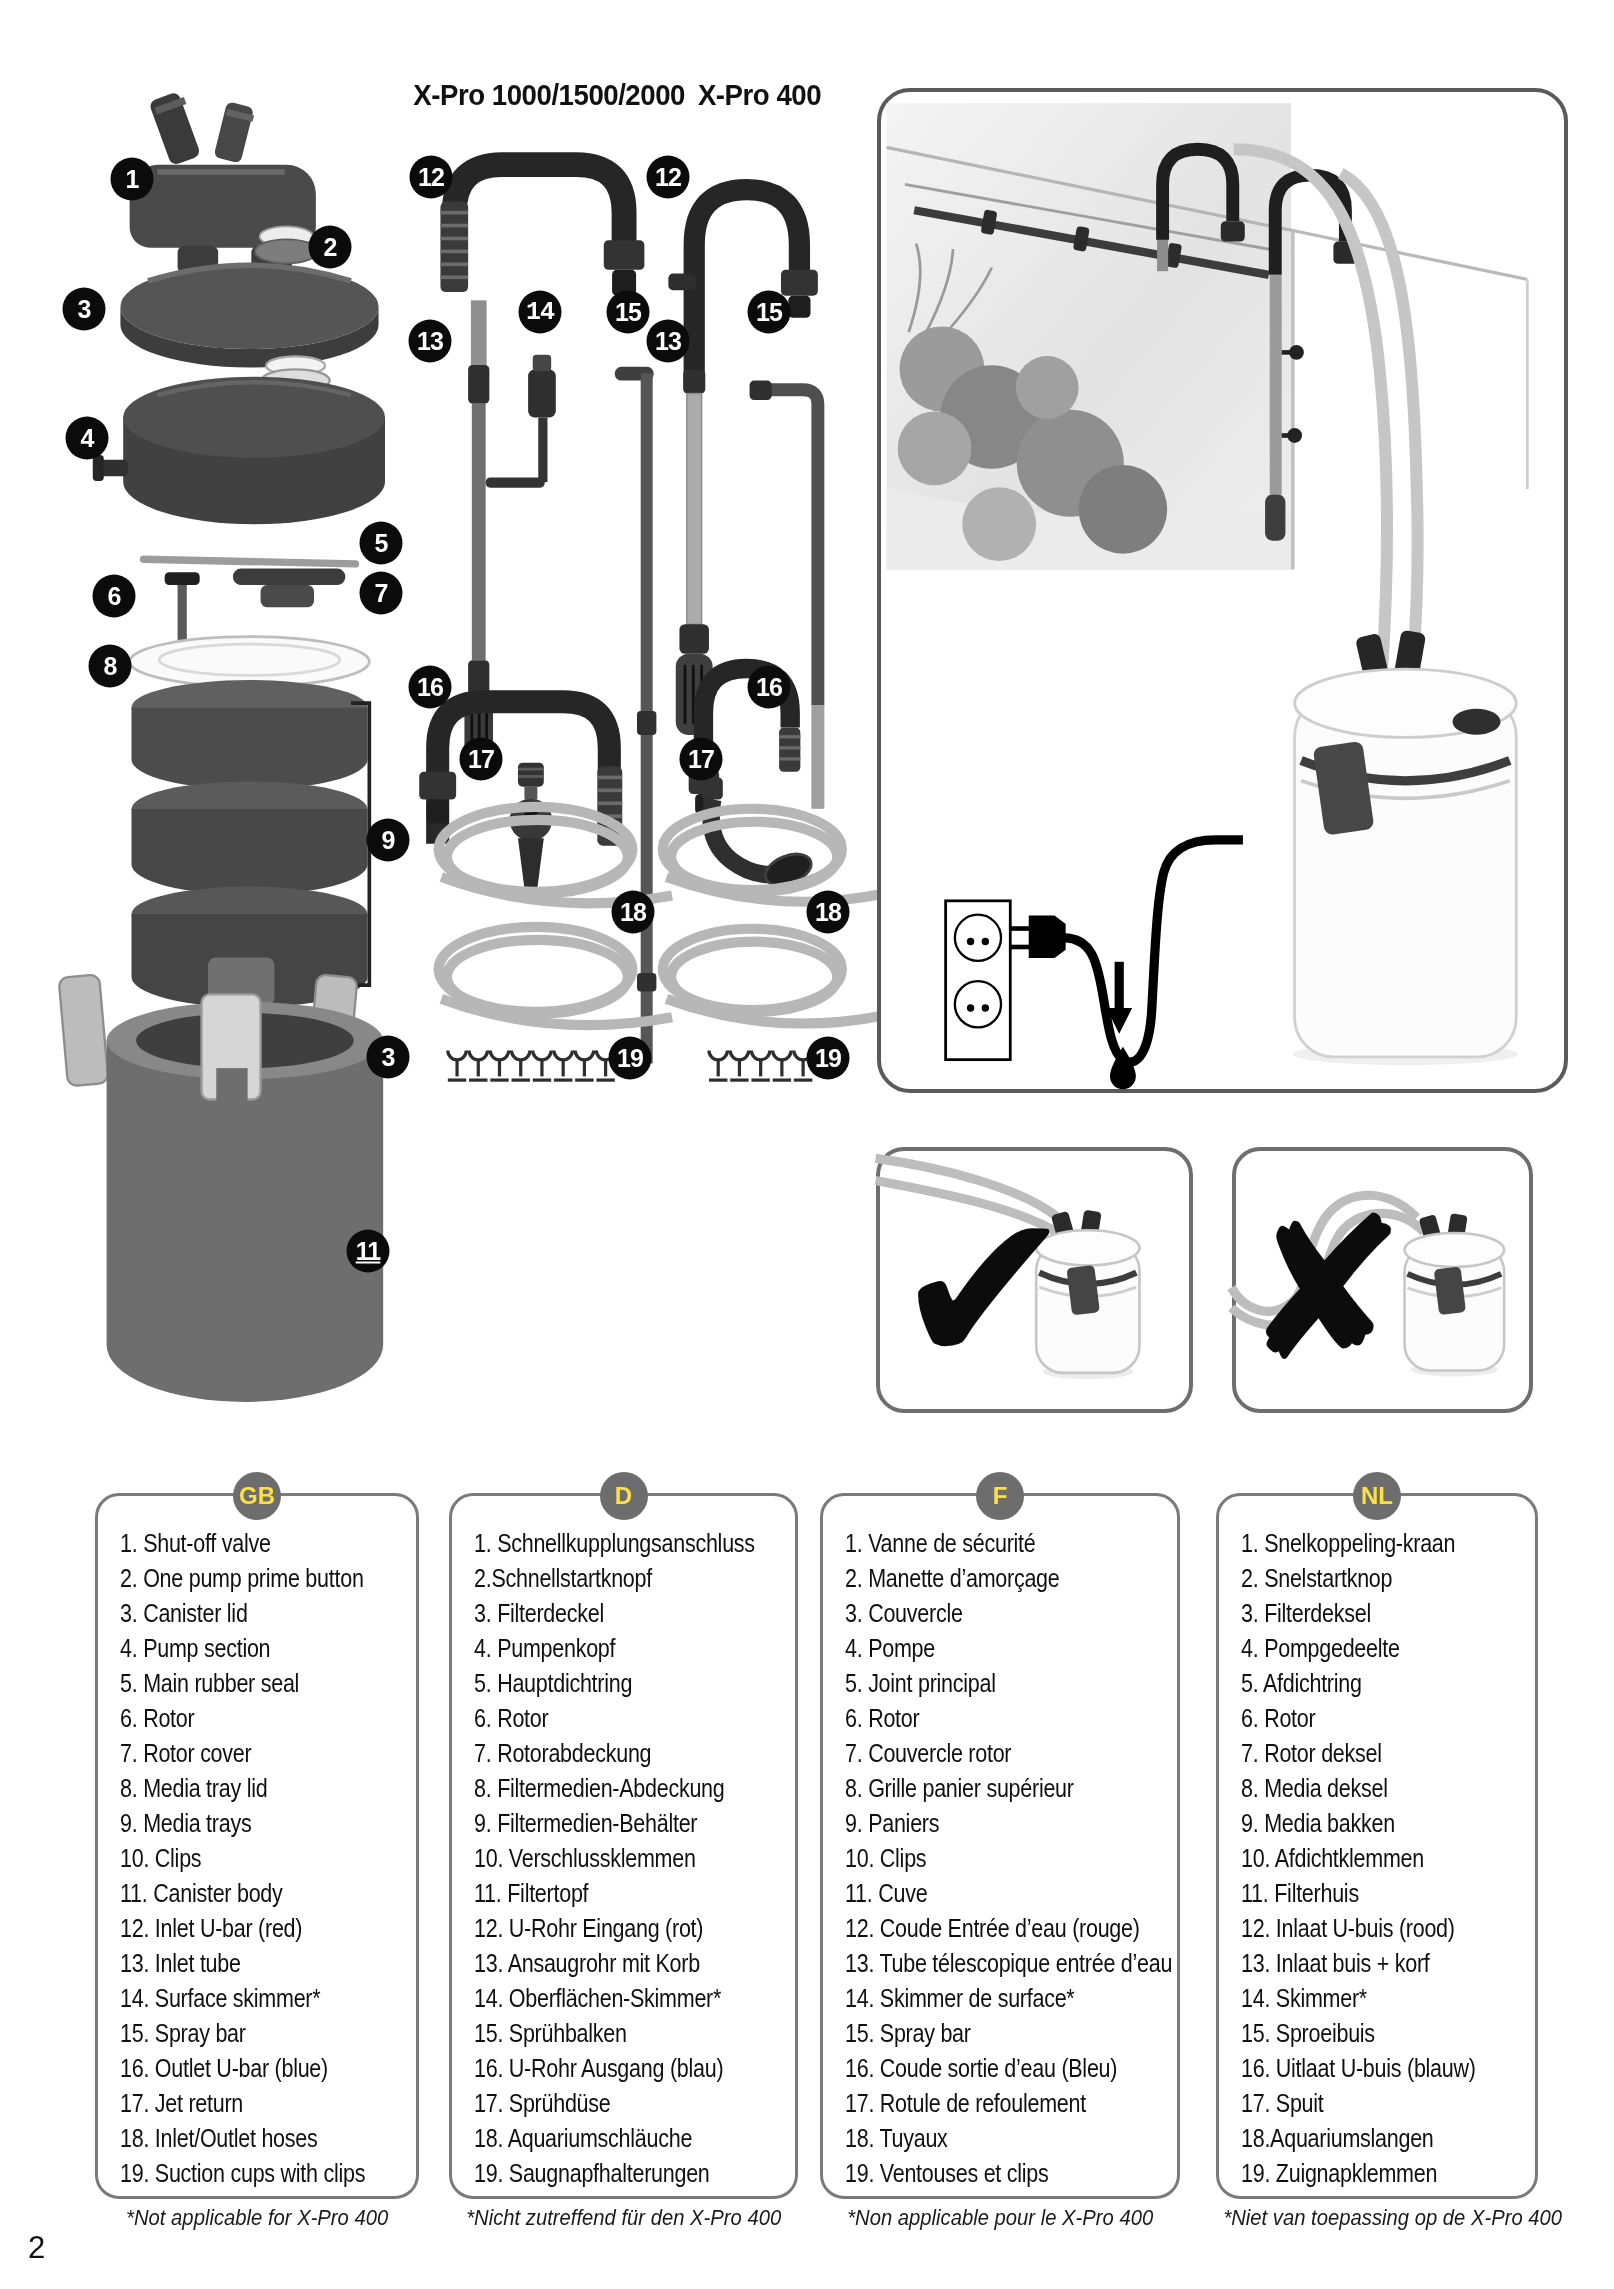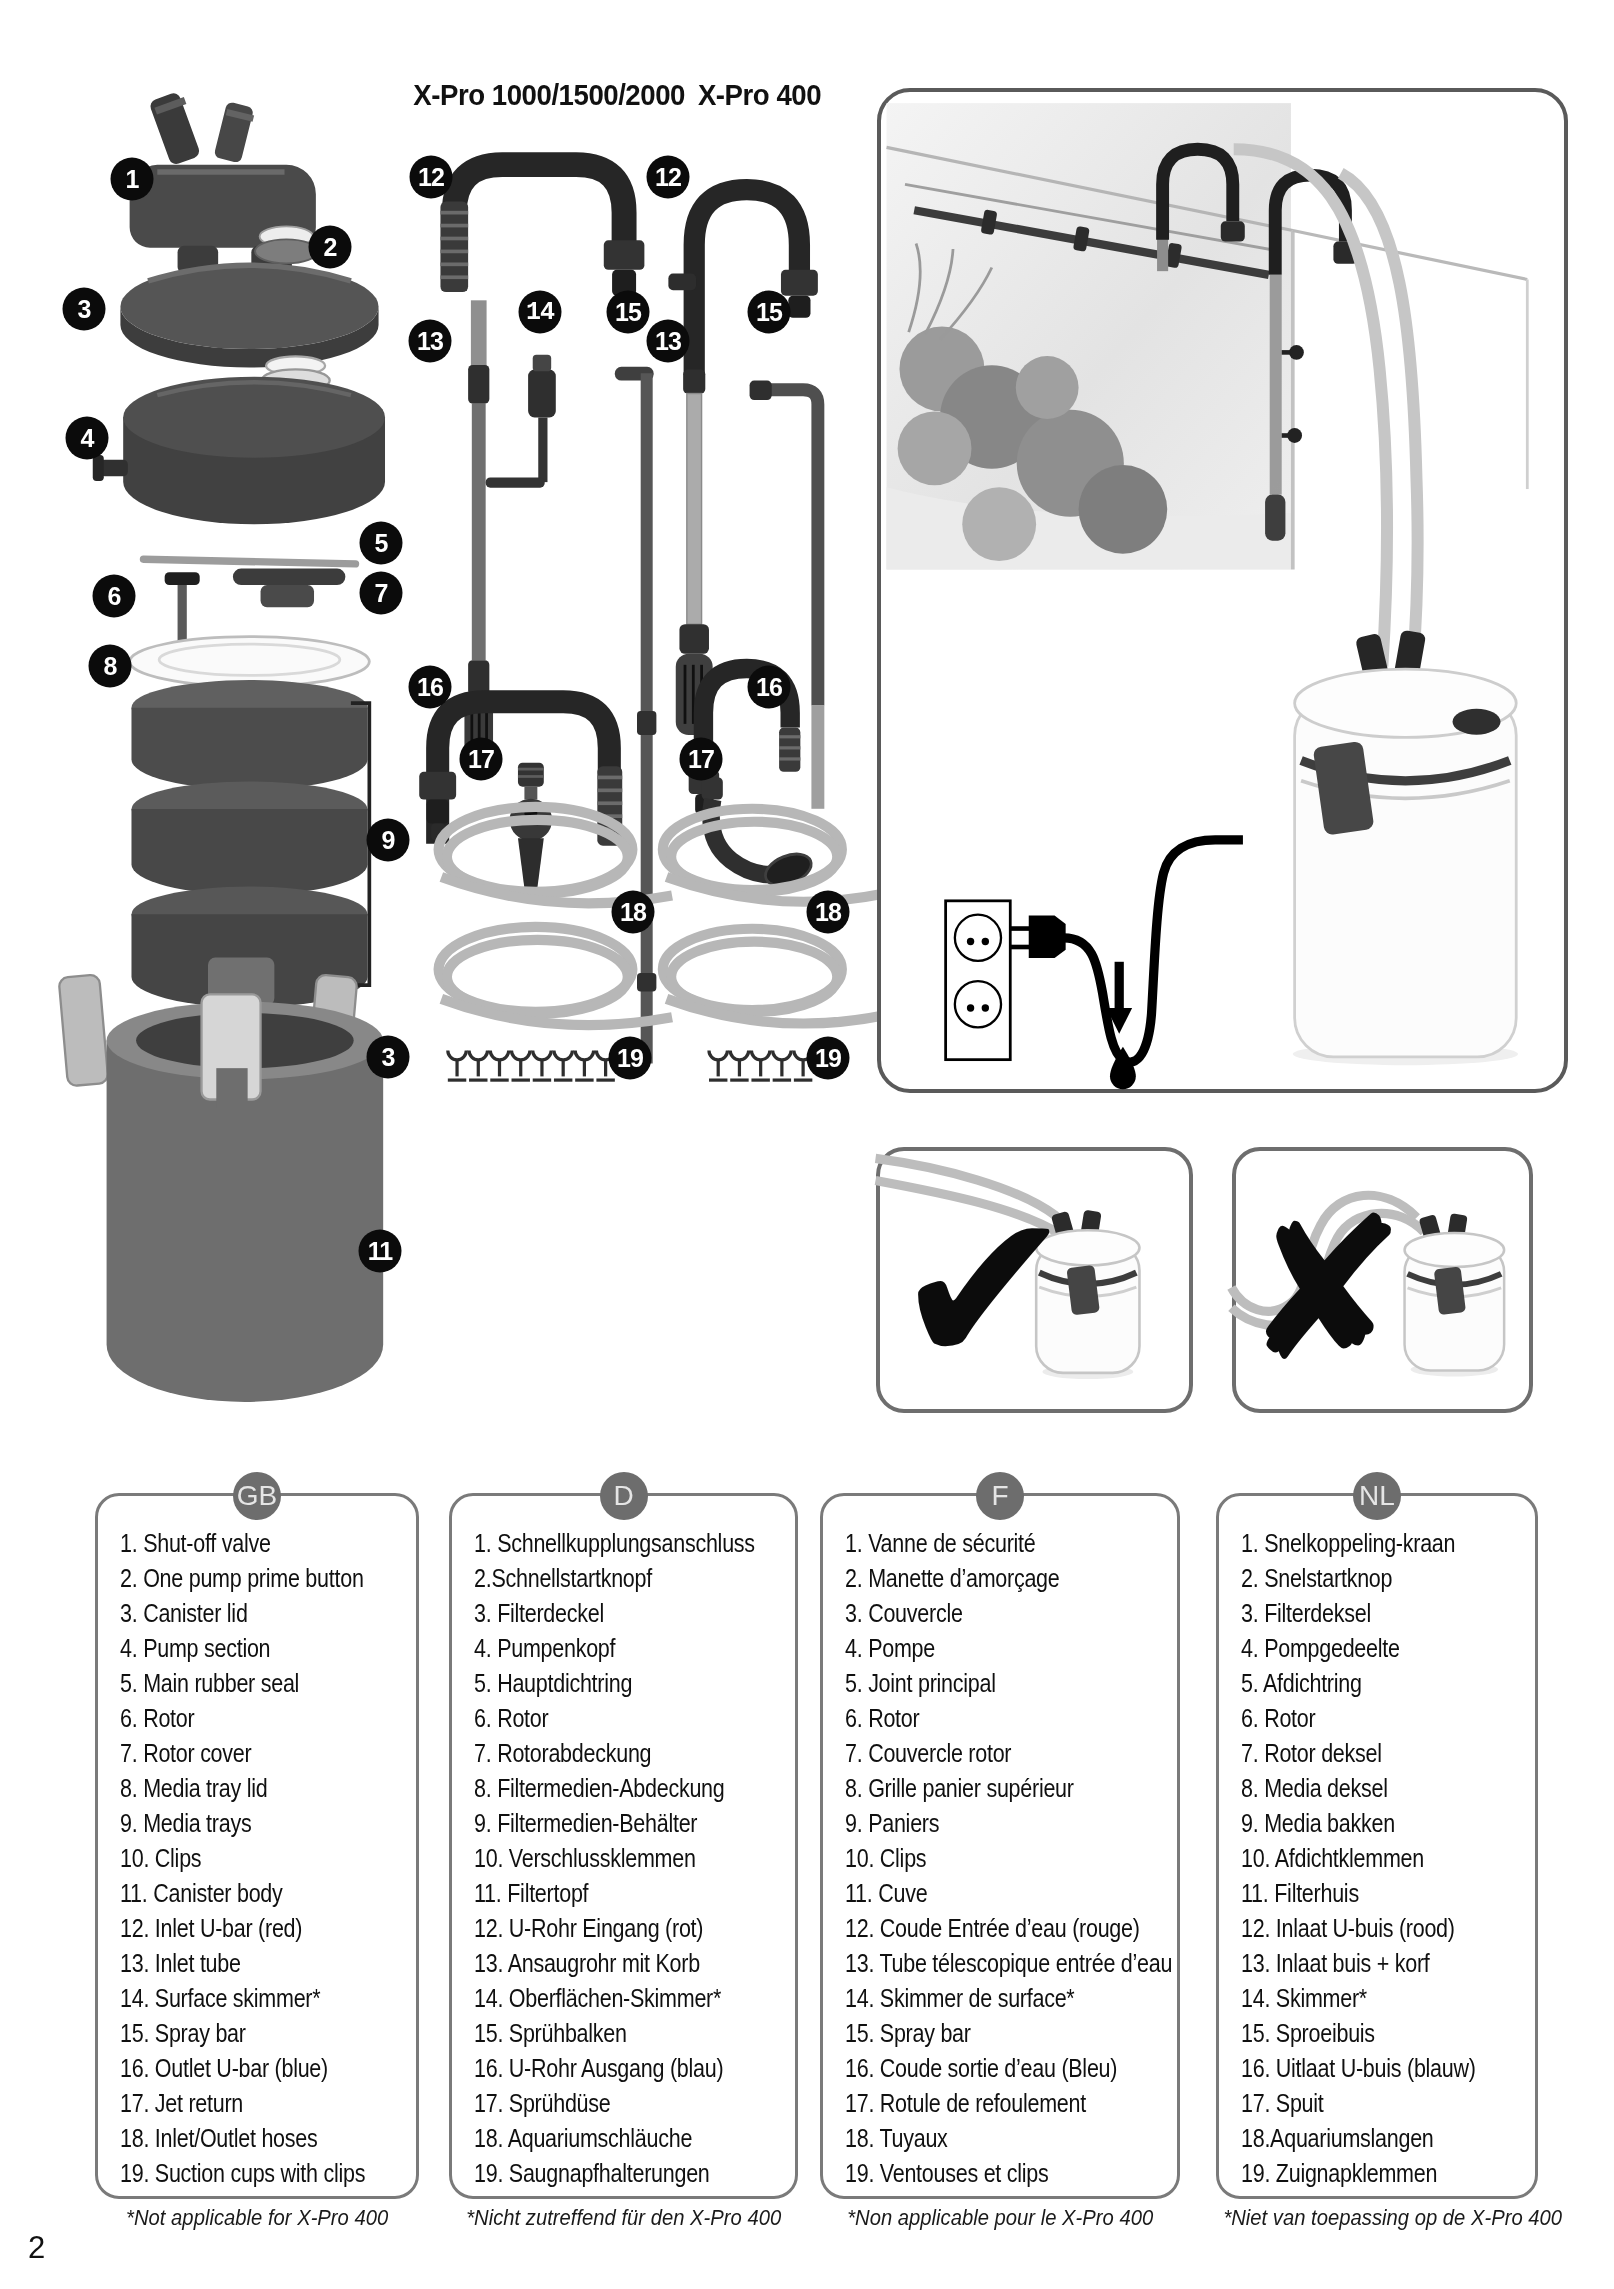--- a/index.html
+++ b/index.html
@@ -30,22 +30,22 @@
   
   .lang-box{
     position:absolute;top:1493px;height:700px;border:3.7px solid #7a7a7a;border-radius:24px;background:#fff;
   }
   .lang-box:nth-child(1){left:95px;width:318px;}
   .lang-box:nth-child(2){left:449px;width:343px;}
   .lang-box:nth-child(3){left:820px;width:354px;}
   .lang-box:nth-child(4){left:1216px;width:316px;}
   .lang-badge{
     position:absolute;left:50%;top:-24px;transform:translateX(-50%);
-    width:48px;height:48px;border-radius:50%;background:#6d6d6d;color:#e5e5e5;
-    display:flex;align-items:center;justify-content:center;font-weight:400;font-size:28px;
+    width:48px;height:48px;border-radius:50%;background:#6d6d6d;color:#fde047;
+    display:flex;align-items:center;justify-content:center;font-weight:700;font-size:24px;
   }
   .lang-items{position:absolute;left:22px;top:29.5px;right:5.5px;}
   .lang-item{
     font-size:25px;line-height:35px;white-space:nowrap;color:#101010;
     transform:scaleX(0.86);transform-origin:0 50%;letter-spacing:-0.3px;font-weight:400;
   }
   .footnote{
     position:absolute;left:-9.2px;right:-9.2px;top:709px;text-align:center;
     font-style:italic;font-size:22px;color:#1a1a1a;transform:scaleX(0.92);white-space:nowrap;
   }
@@ -442,21 +442,21 @@
       <div class="badge" style="left: 132px; top: 179px;">1</div>
       <div class="badge" style="left: 330px; top: 247px;">2</div>
       <div class="badge" style="left: 84px; top: 309px;">3</div>
       <div class="badge" style="left: 87px; top: 438px;">4</div>
       <div class="badge" style="left: 381px; top: 543px;">5</div>
       <div class="badge" style="left: 114px; top: 596px;">6</div>
       <div class="badge" style="left: 381px; top: 593px;">7</div>
       <div class="badge" style="left: 110px; top: 666px;">8</div>
       <div class="badge" style="left: 388px; top: 840px;">9</div>
       <div class="badge" style="left: 388px; top: 1057px;">3</div>
-      <div class="badge" style="left: 380px; top: 1251px;">11</div>
+      <div class="badge" style="left: 368px; top: 1251px; text-decoration: underline;">11</div>
       <div class="badge" style="left: 431px; top: 177px;">12</div>
       <div class="badge" style="left: 430px; top: 341px;">13</div>
       <div class="badge" style="left: 540px; top: 312px; font-family: Liberation Mono, monospace;">14</div>
       <div class="badge" style="left: 628px; top: 312px;">15</div>
       <div class="badge" style="left: 430px; top: 687px;">16</div>
       <div class="badge" style="left: 481px; top: 759px;">17</div>
       <div class="badge" style="left: 633px; top: 912px;">18</div>
       <div class="badge" style="left: 630px; top: 1058px;">19</div>
       <div class="badge" style="left: 668px; top: 177px;">12</div>
       <div class="badge" style="left: 668px; top: 341px;">13</div>

